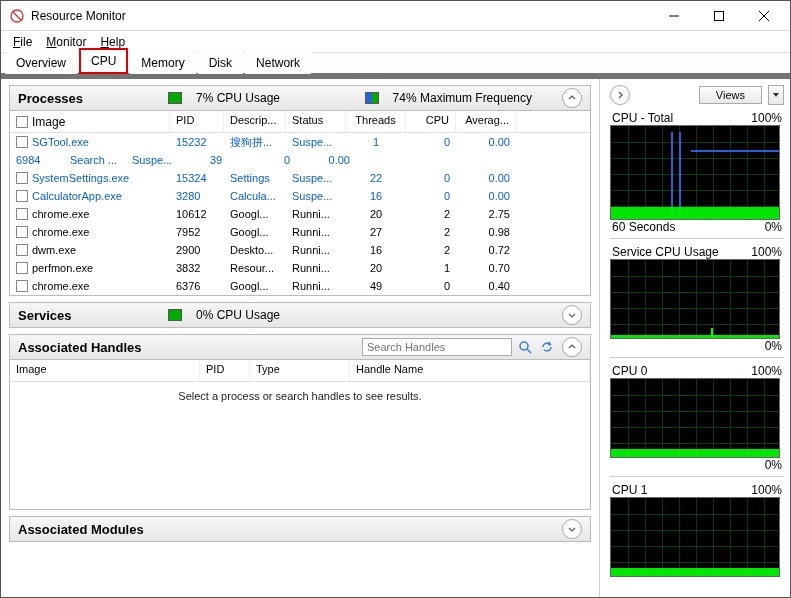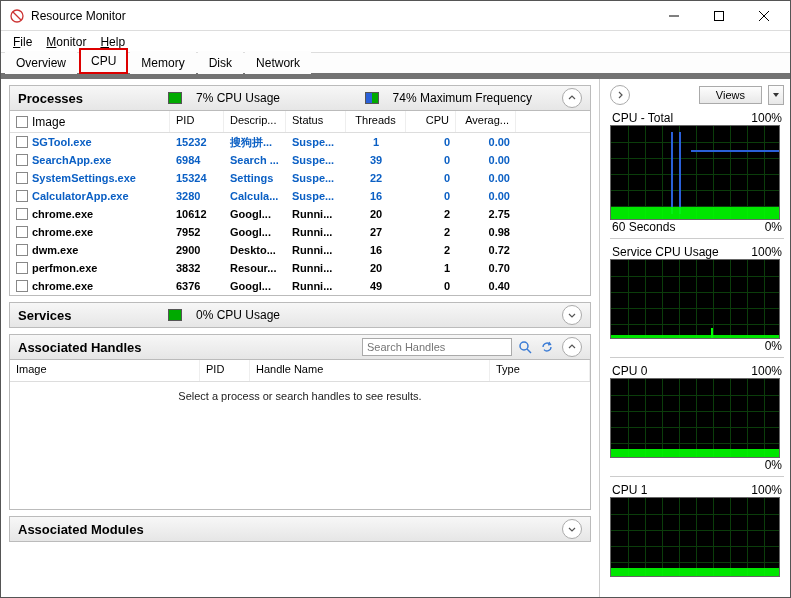--- a/index.html
+++ b/index.html
@@ -22,21 +22,21 @@
 .section-head { background: linear-gradient(#f7f7f7,#e6e6e6); border: 1px solid #bbb; height: 26px; display: flex; align-items: center; padding: 0 8px; margin: 6px 8px 0 8px; }
 .section-head .sh-title { font-weight: bold; font-size: 13px; min-width: 150px; }
 .sh-stat { display: flex; align-items: center; gap: 14px; font-size: 11px; margin-right: 30px; }
 .sh-stat .sq { width: 14px; height: 12px; background: #0a0; border: 1px solid #555; }
 .sh-stat .sq.blue { background: linear-gradient(90deg,#2a60d8 50%,#0a0 50%); }
 .sh-spacer { flex: 1; }
 .collapse-btn { width: 20px; height: 20px; border: 1px solid #aaa; border-radius: 50%; display: flex; align-items: center; justify-content: center; background: #fff; }
 .table-wrap { margin: 0 8px; border: 1px solid #bbb; border-top: none; background: #fff; }
 .colhead { display: flex; height: 22px; border-bottom: 1px solid #ddd; }
 .colhead .ch { padding: 3px 6px; border-right: 1px solid #eee; overflow: hidden; white-space: nowrap; text-overflow: ellipsis; font-size: 11px; }
-.row { display: flex; height: 18px; align-items: center; font-weight: bold; }
+.row { display: flex; height: 18px; align-items: center; }
 .row .cell { padding: 0 6px; overflow: hidden; white-space: nowrap; text-overflow: ellipsis; font-size: 11px; }
 .row.blue .cell { color: #0a5fc4; }
 .cb { width: 12px; height: 12px; border: 1px solid #888; margin-right: 4px; display: inline-block; vertical-align: middle; }
 .c-image { width: 160px; display: flex; align-items: center; }
 .c-pid { width: 54px; text-align: left; }
 .c-desc { width: 62px; }
 .c-status { width: 60px; }
 .c-threads { width: 60px; text-align: center; }
 .c-cpu { width: 50px; text-align: right; }
 .c-avg { width: 60px; text-align: right; }
@@ -145,21 +145,20 @@
           <div class="row blue">
             <div class="cell c-image"><span class="cb"></span>SGTool.exe</div>
             <div class="cell c-pid">15232</div>
             <div class="cell c-desc">搜狗拼...</div>
             <div class="cell c-status">Suspe...</div>
             <div class="cell c-threads">1</div>
             <div class="cell c-cpu">0</div>
             <div class="cell c-avg">0.00</div>
           </div>
           <div class="row blue">
-            <div class="cell c-image"><span class="cb"></span>SearchApp.exe</div>
             <div class="cell c-pid">6984</div>
             <div class="cell c-desc">Search ...</div>
             <div class="cell c-status">Suspe...</div>
             <div class="cell c-threads">39</div>
             <div class="cell c-cpu">0</div>
             <div class="cell c-avg">0.00</div>
           </div>
           <div class="row blue">
             <div class="cell c-image"><span class="cb"></span>SystemSettings.exe</div>
             <div class="cell c-pid">15324</div>
@@ -261,22 +260,22 @@
       <span class="collapse-btn" style="margin-left:6px">
           <svg width="10" height="10" viewBox="0 0 10 10">
             <polyline points="2,6 5,3 8,6" fill="none" stroke="#555" stroke-width="1.2"></polyline>
           </svg>
         </span>
     </div>
     <div class="handles-box">
       <div class="hnd-head">
         <div class="ch" style="width:190px">Image</div>
         <div class="ch" style="width:50px">PID</div>
+        <div class="ch" style="width:100px">Type</div>
         <div class="ch" style="flex:1">Handle Name</div>
-        <div class="ch" style="width:100px">Type</div>
       </div>
       <div class="hnd-empty">Select a process or search handles to see results.</div>
     </div>
 
     <div class="section-head" style="margin-top:6px">
       <span class="sh-title">Associated Modules</span>
       <span class="sh-spacer"></span>
       <span class="collapse-btn">
           <svg width="10" height="10" viewBox="0 0 10 10">
             <polyline points="2,4 5,7 8,4" fill="none" stroke="#555" stroke-width="1.2"></polyline>

